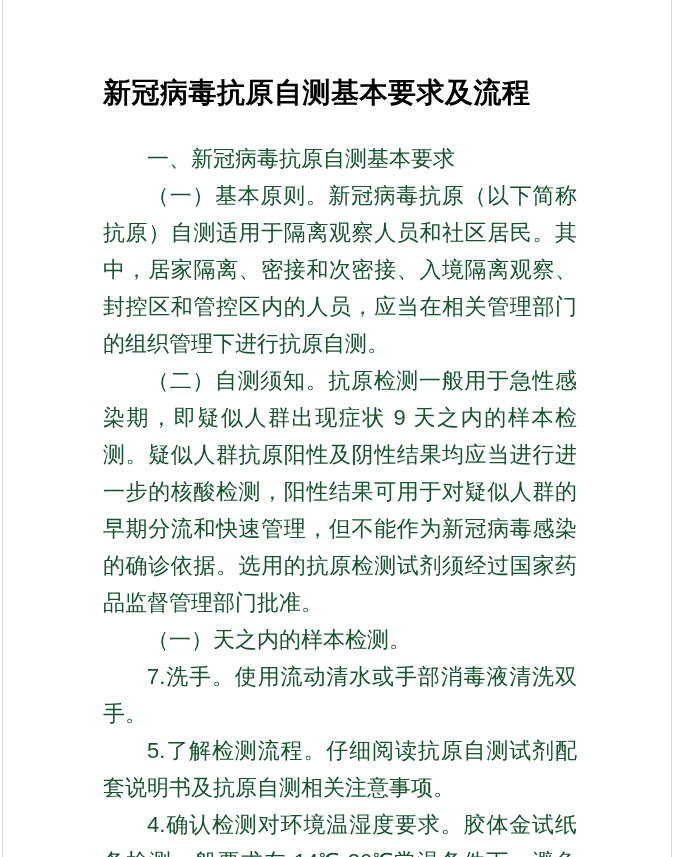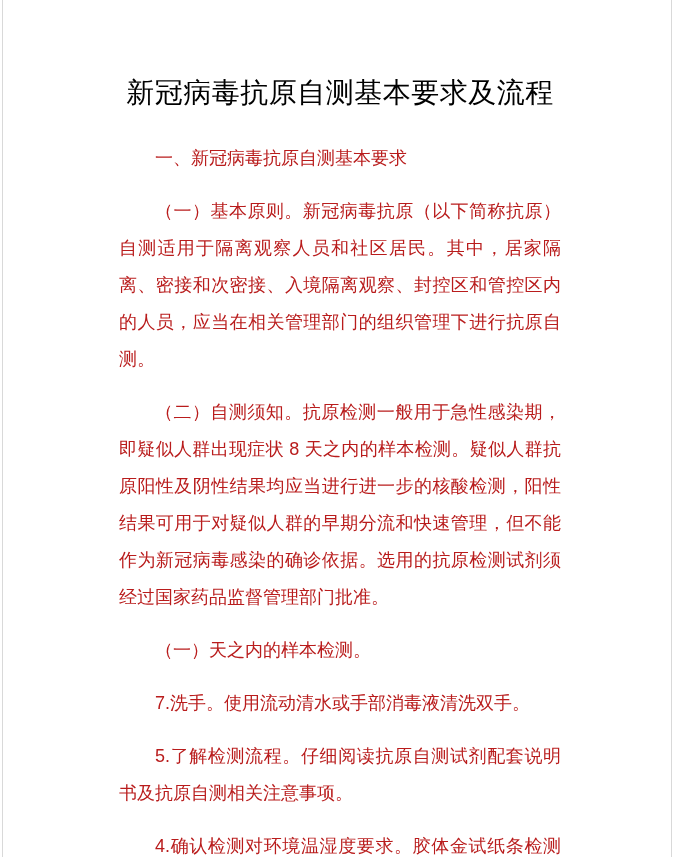--- a/index.html
+++ b/index.html
@@ -27,48 +27,48 @@
   }
   .content {
     position: absolute;
     left: 100px;
     width: 474px;
     top: 72px;
   }
   .doc-title {
     margin: 0 0 26px 0;
     font-family: "Liberation Serif", "DejaVu Serif", serif;
-    font-weight: normal;
+    font-weight: bold;
     font-size: 28px;
     line-height: 42px;
-    text-align: center;
+    text-align: left;
     color: #000000;
     letter-spacing: 0.5px;
     white-space: nowrap;
   }
   .doc-body .para {
-    margin: 16px;
-    font-size: 18px;
+    margin: 0;
+    font-size: 22px;
     line-height: 37px;
-    color: #b91c1c;
+    color: #14532d;
     text-align: justify;
     text-justify: inter-ideograph;
     text-indent: 2em;
     word-break: break-all;
   }
 </style>
 </head>
 <body>
 
 <div class="page">
   <div class="content">
     <h1 class="doc-title">新冠病毒抗原自测基本要求及流程</h1>
     <div class="doc-body">
         <p class="para">一、新冠病毒抗原自测基本要求</p>
         <p class="para">（一）基本原则。新冠病毒抗原（以下简称抗原）自测适用于隔离观察人员和社区居民。其中，居家隔离、密接和次密接、入境隔离观察、封控区和管控区内的人员，应当在相关管理部门的组织管理下进行抗原自测。</p>
-        <p class="para">（二）自测须知。抗原检测一般用于急性感染期，即疑似人群出现症状 8 天之内的样本检测。疑似人群抗原阳性及阴性结果均应当进行进一步的核酸检测，阳性结果可用于对疑似人群的早期分流和快速管理，但不能作为新冠病毒感染的确诊依据。选用的抗原检测试剂须经过国家药品监督管理部门批准。</p>
+        <p class="para">（二）自测须知。抗原检测一般用于急性感染期，即疑似人群出现症状 9 天之内的样本检测。疑似人群抗原阳性及阴性结果均应当进行进一步的核酸检测，阳性结果可用于对疑似人群的早期分流和快速管理，但不能作为新冠病毒感染的确诊依据。选用的抗原检测试剂须经过国家药品监督管理部门批准。</p>
         <p class="para">（一）天之内的样本检测。</p>
         <p class="para">7.洗手。使用流动清水或手部消毒液清洗双手。</p>
         <p class="para">5.了解检测流程。仔细阅读抗原自测试剂配套说明书及抗原自测相关注意事项。</p>
         <p class="para">4.确认检测对环境温湿度要求。胶体金试纸条检测一般要求在 14℃-30℃常温条件下，避免过冷、过热或过度潮湿</p>
       </div>
   </div>
 </div>
 
 </body></html>

